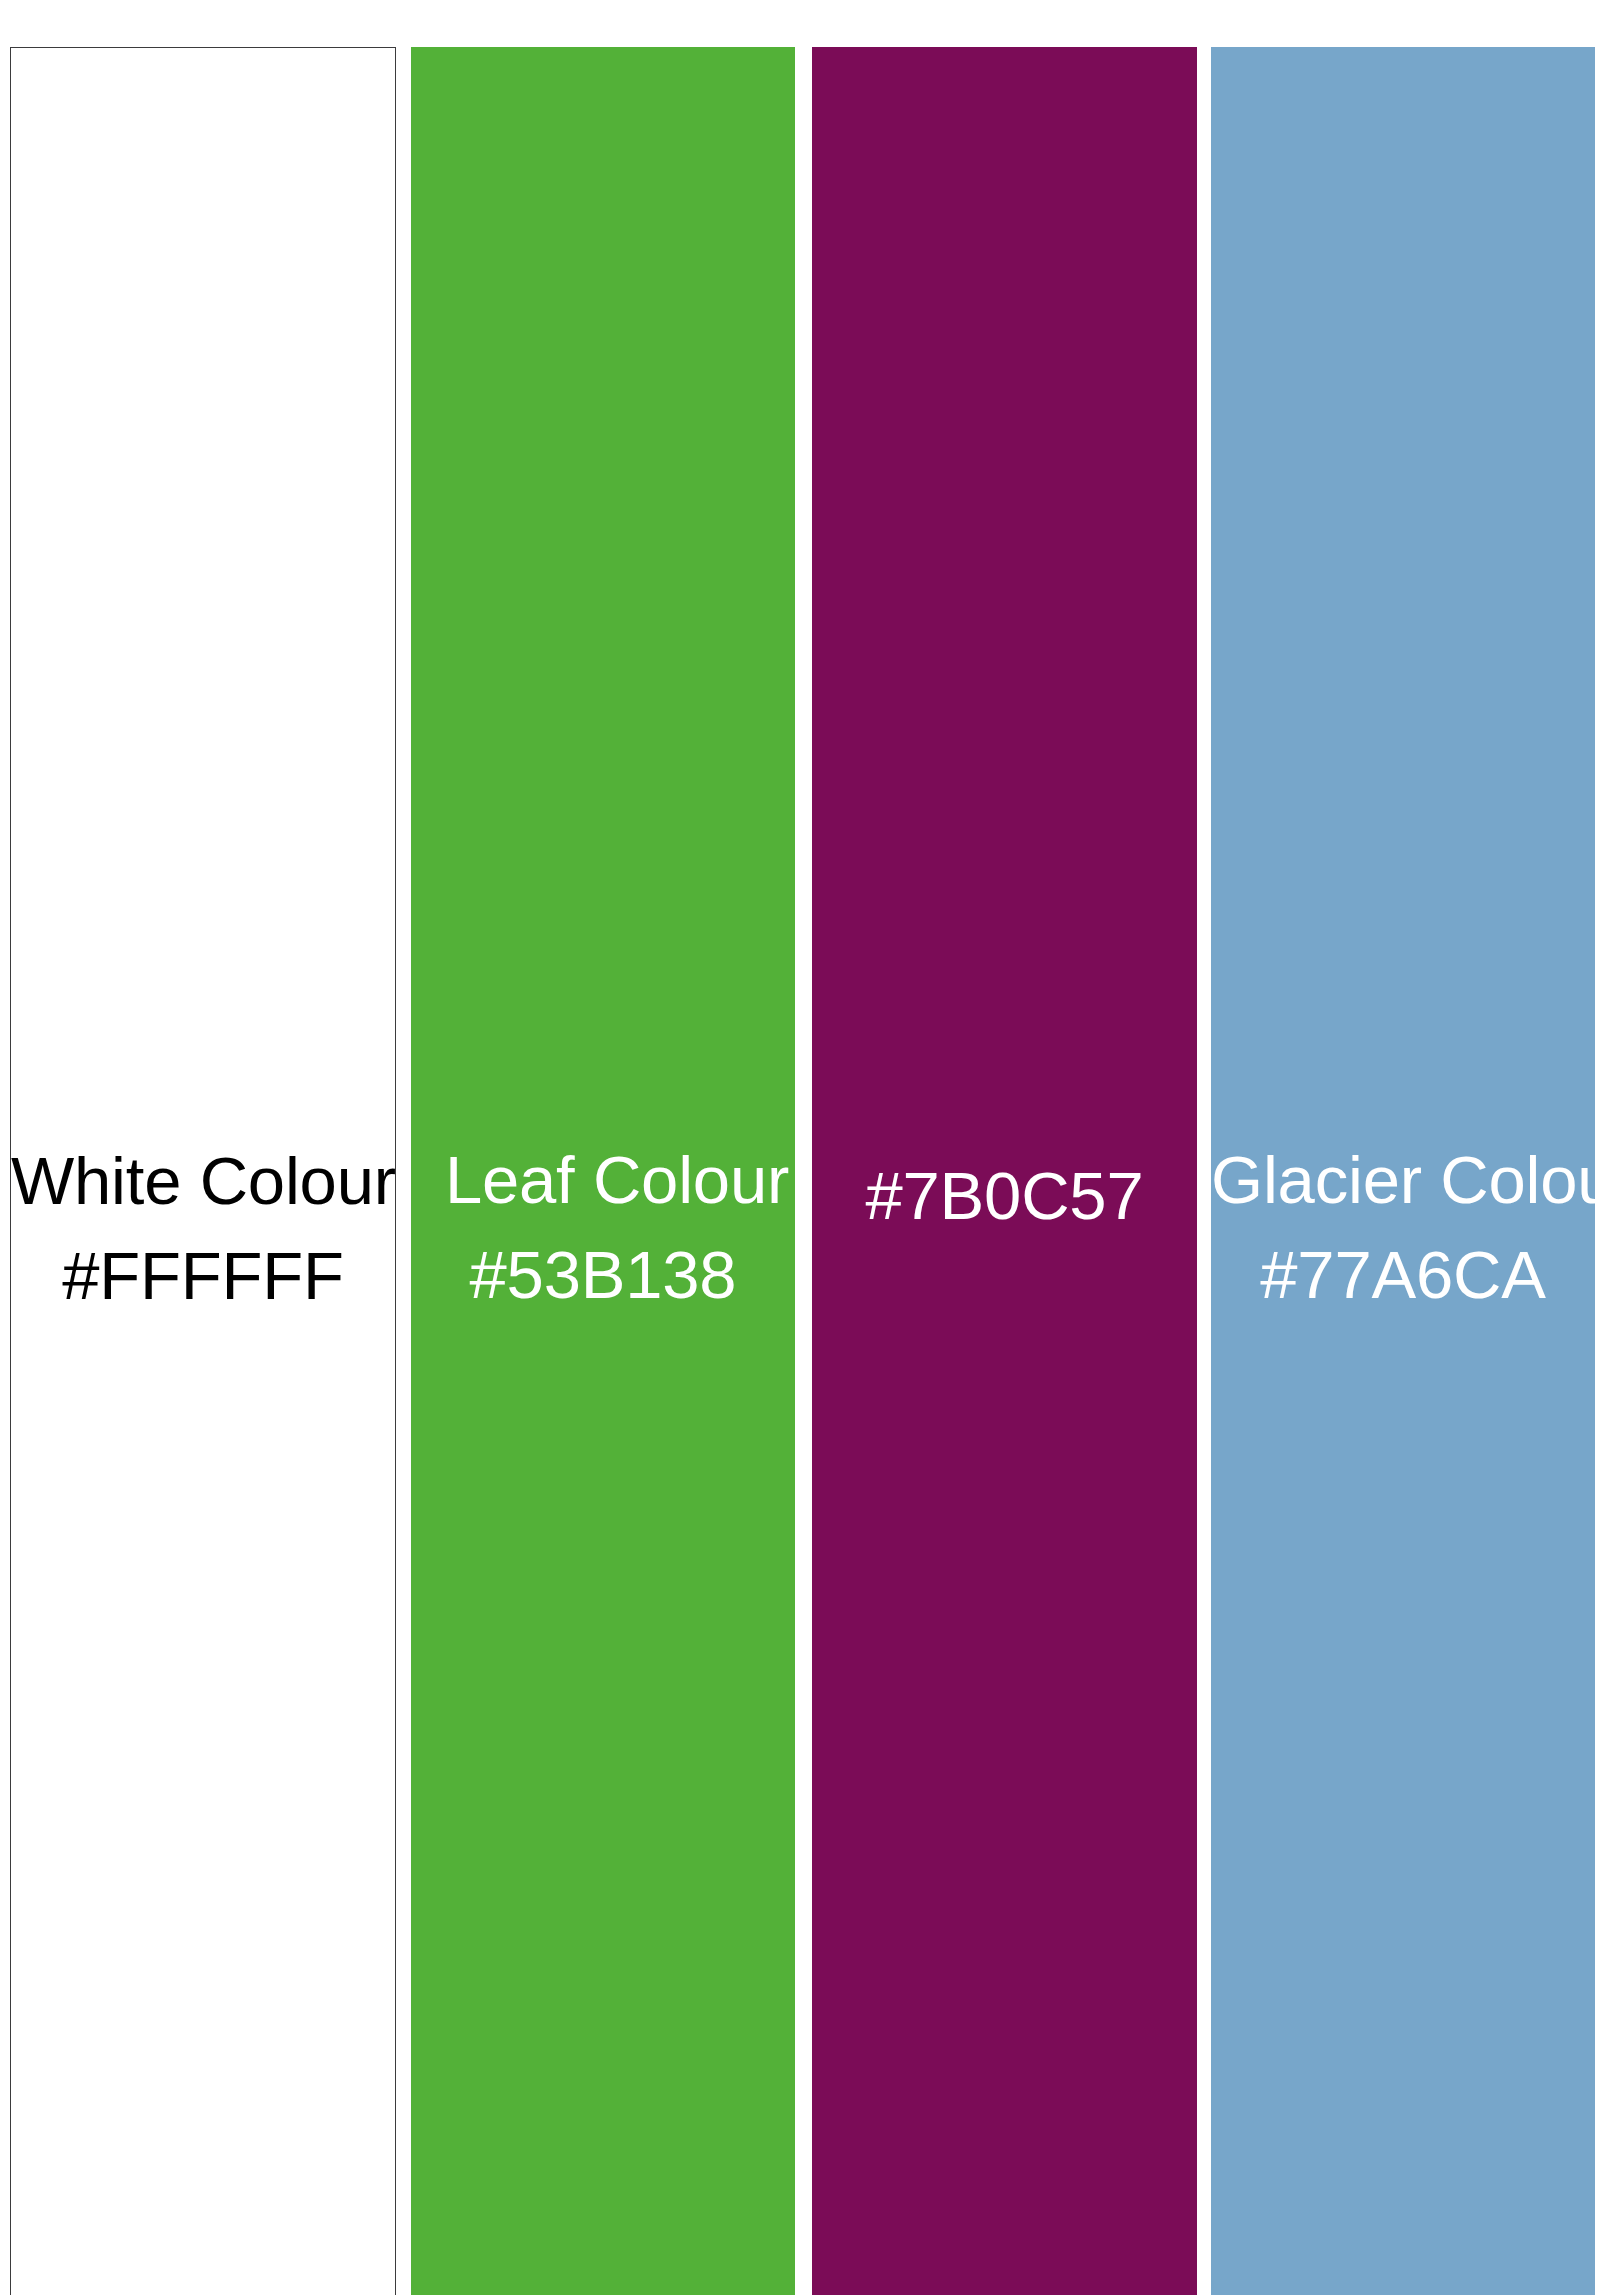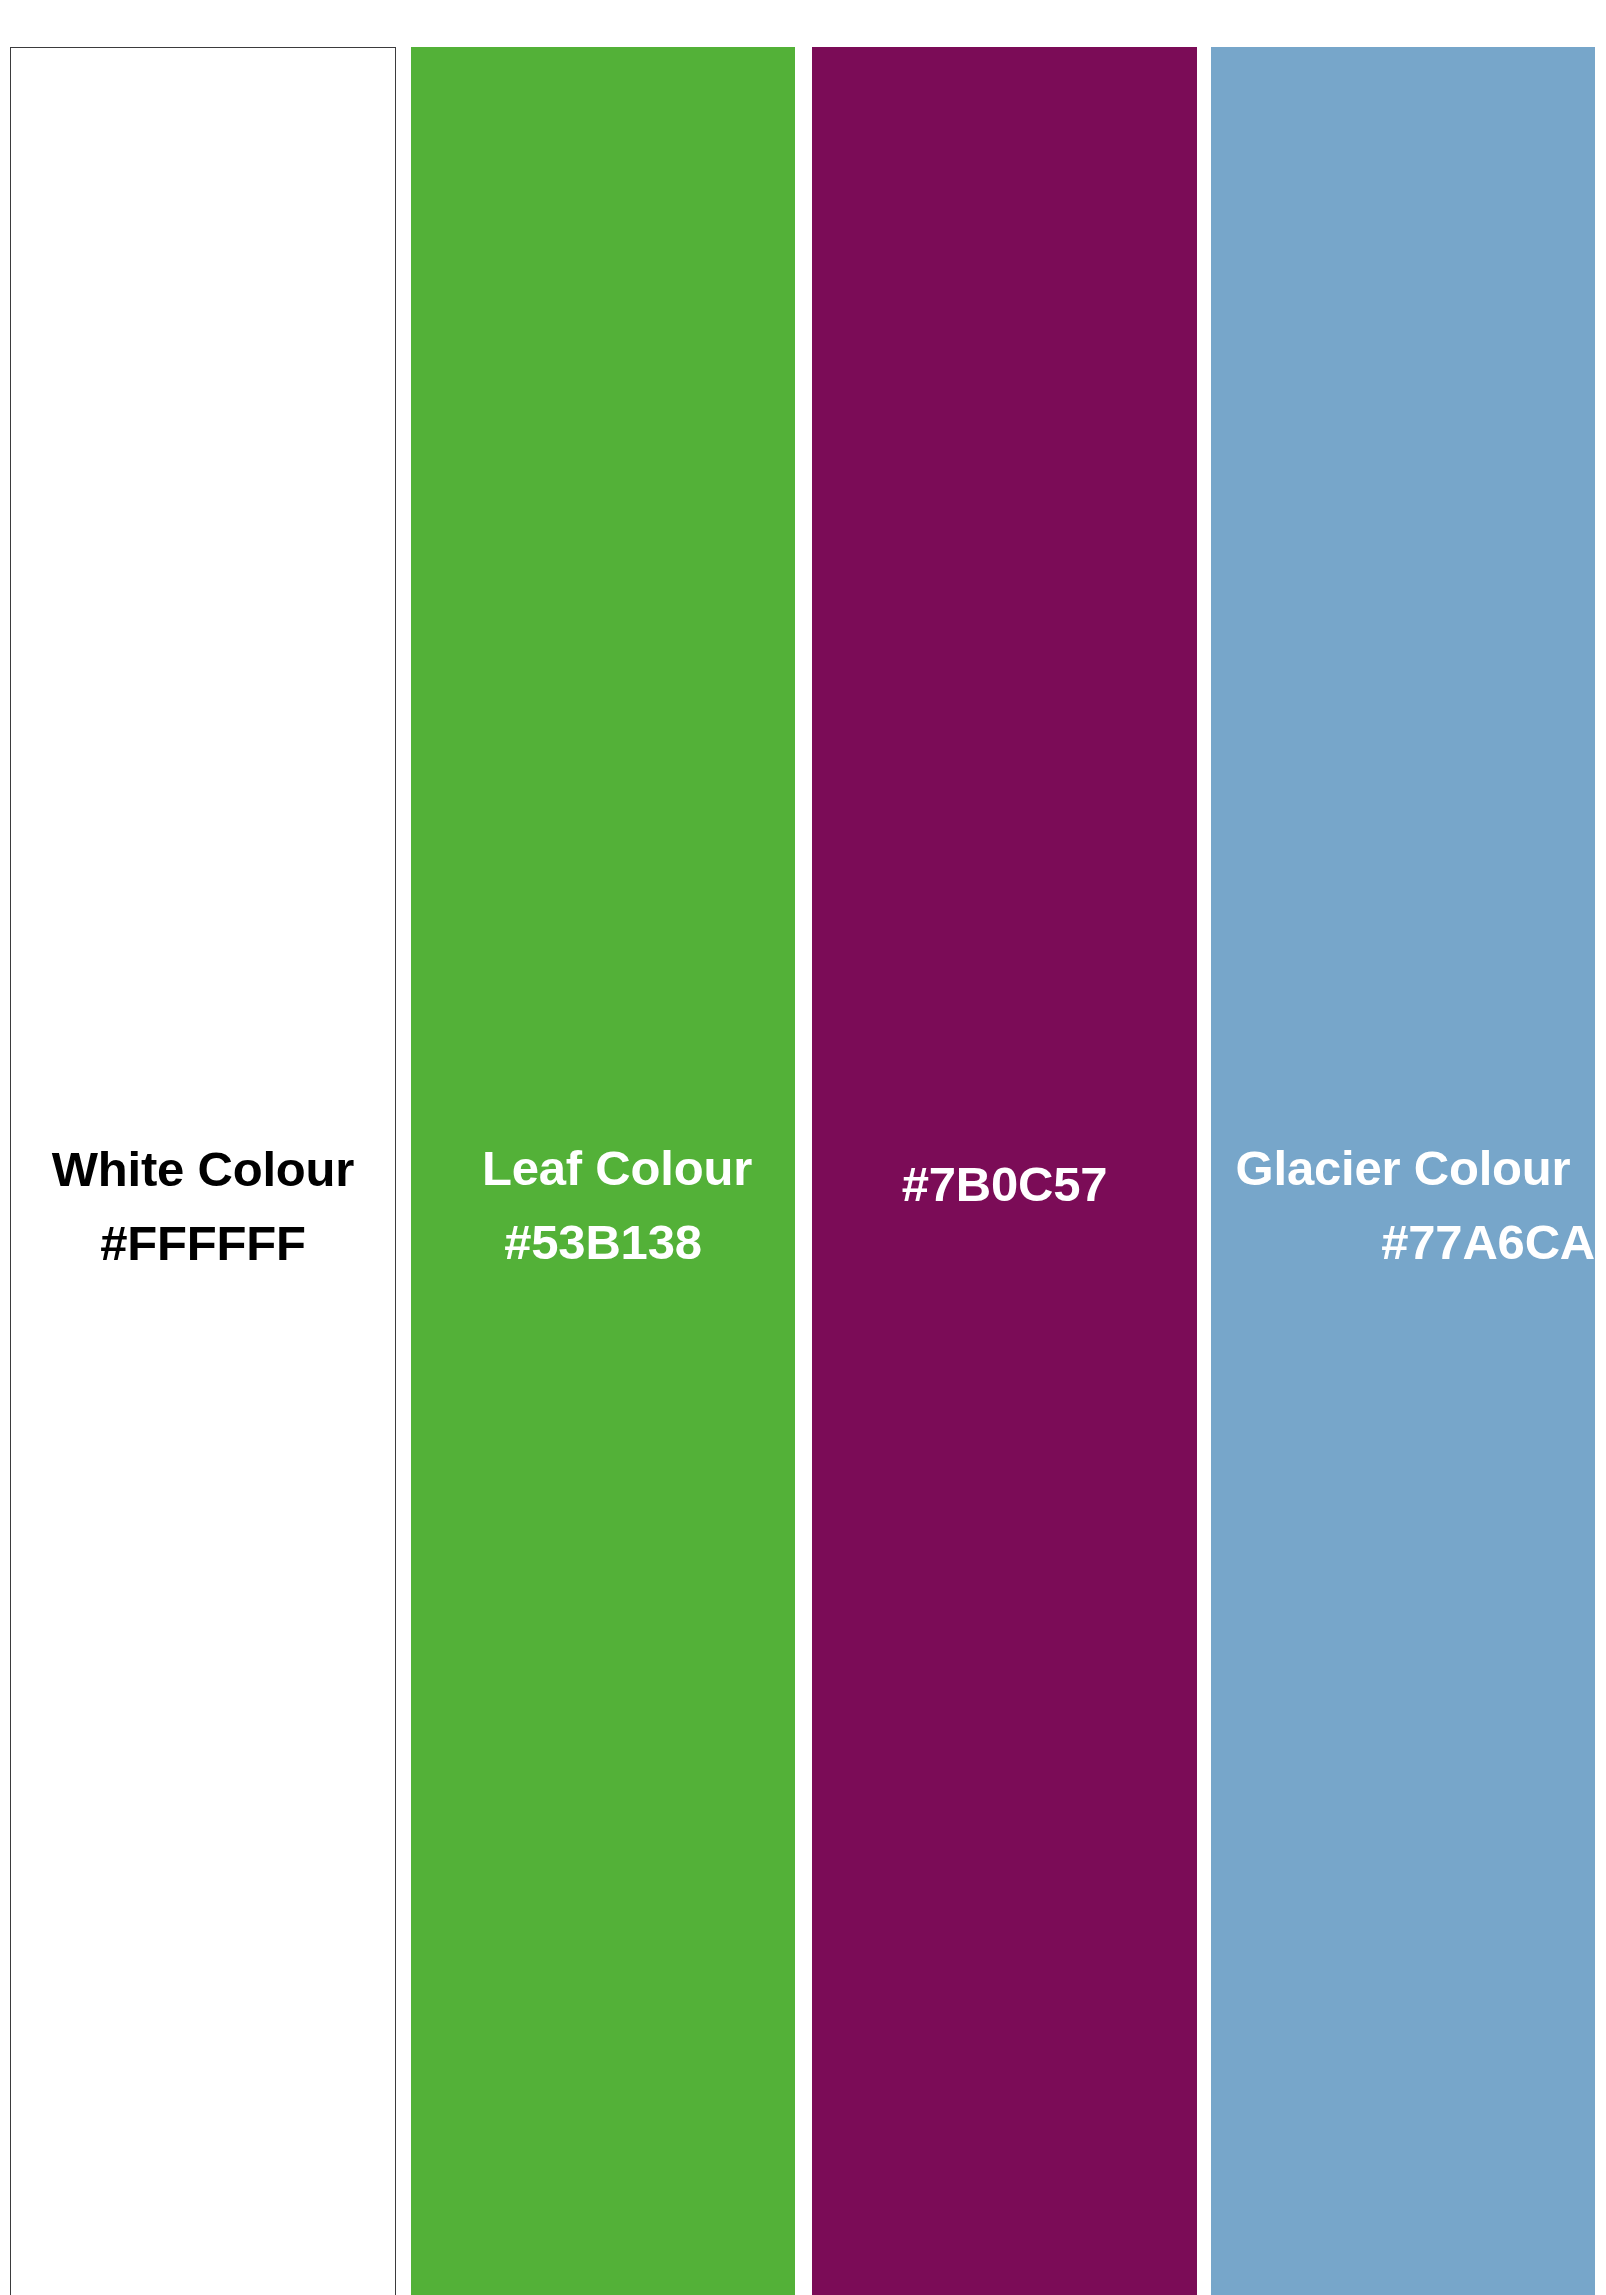--- a/index.html
+++ b/index.html
@@ -52,22 +52,22 @@
     left: 0;
     right: 0;
     text-align: center;
     line-height: 1.18;
     letter-spacing: -0.2px;
   }
 
   .swatch-name,
   .swatch-hex {
     display: block;
-    font-size: 49px;
-    font-weight: 700;
+    font-size: 67px;
+    font-weight: 400;
     white-space: nowrap;
   }
 
   .swatch-hex {
     margin-top: 16px;
   }
 
   
   .text-dark  { color: #000000; }
   .text-light { color: #FFFFFF; }
@@ -93,18 +93,18 @@
 
   <div class="swatch swatch-plum" style="background: rgb(123, 12, 87); border: none;">
     <div class="swatch-label-block">
       <span class="swatch-hex text-light" style="color: rgb(255, 255, 255);">#7B0C57</span>
     </div>
   </div>
 
   <div class="swatch swatch-glacier" style="background: rgb(119, 166, 202); border: none;">
     <div class="swatch-label-block">
       <span class="swatch-name text-light" style="color: rgb(255, 255, 255);">Glacier Colour</span>
-      <span class="swatch-hex text-light" style="color: rgb(255, 255, 255); text-align: right;">#77A6CA</span>
+      <span class="swatch-hex text-light" style="color: rgb(255, 255, 255);">#77A6CA</span>
     </div>
   </div>
 
 </div>
 
 
 </body></html>

